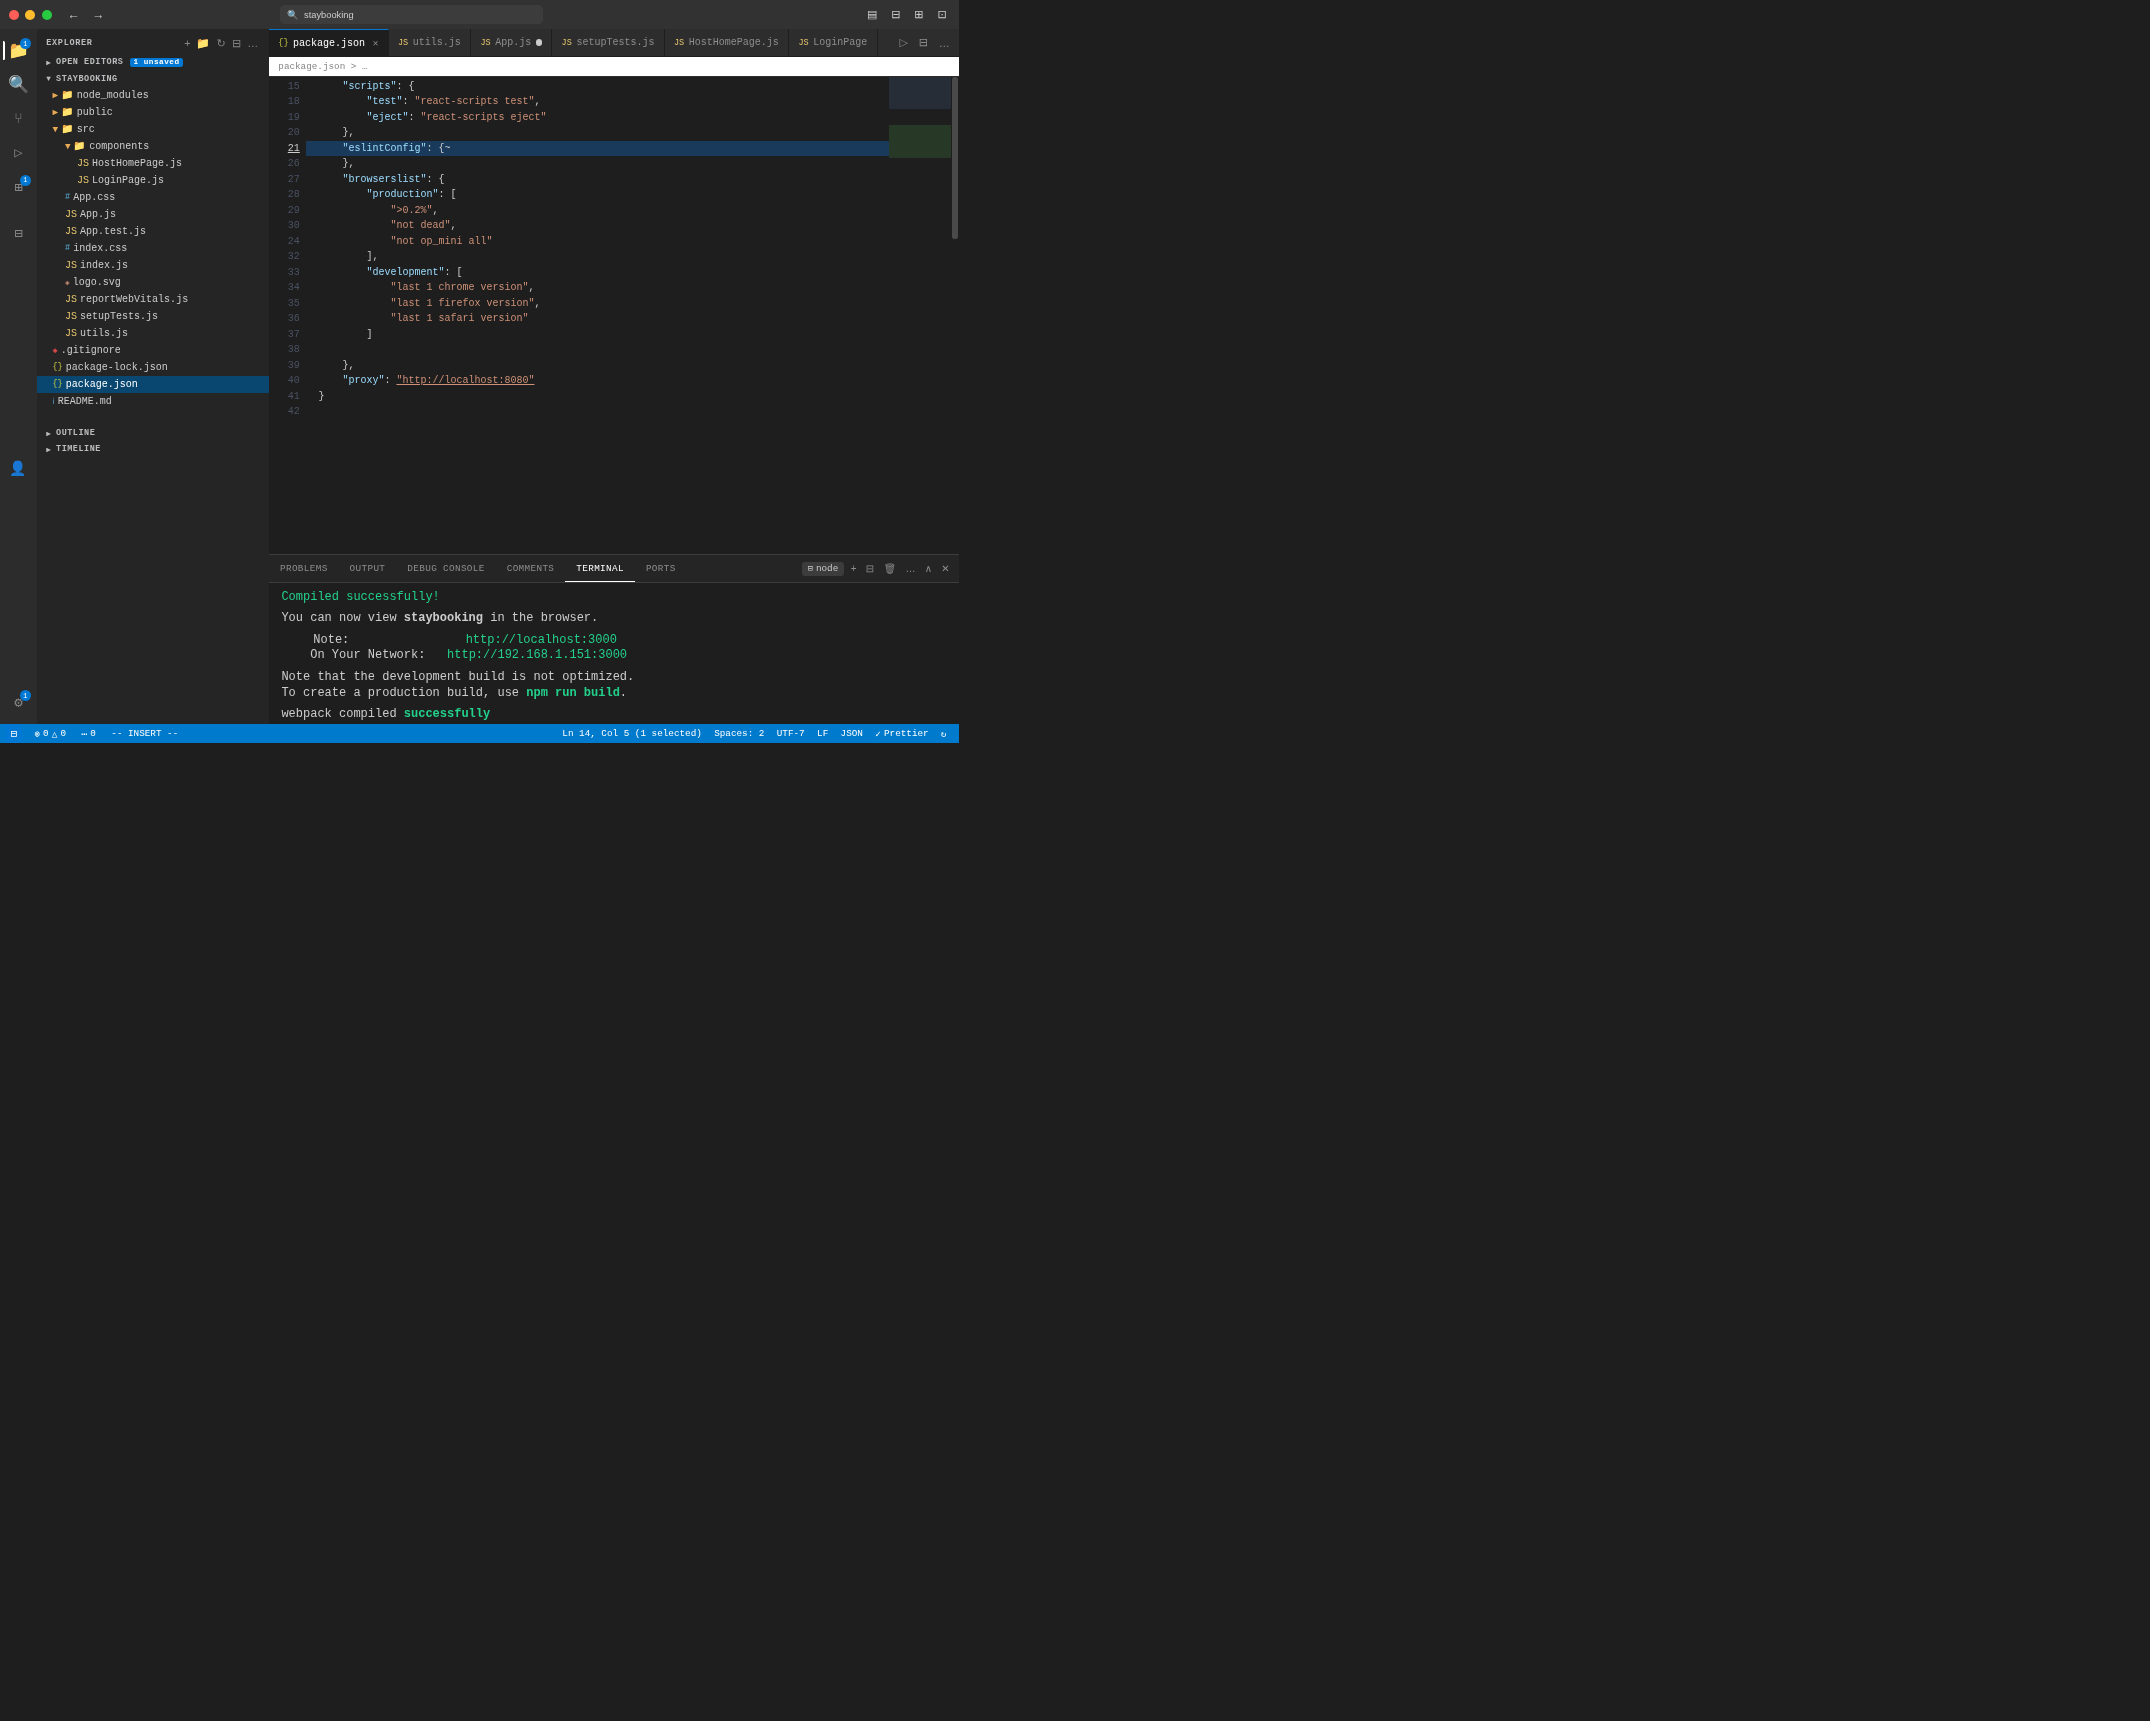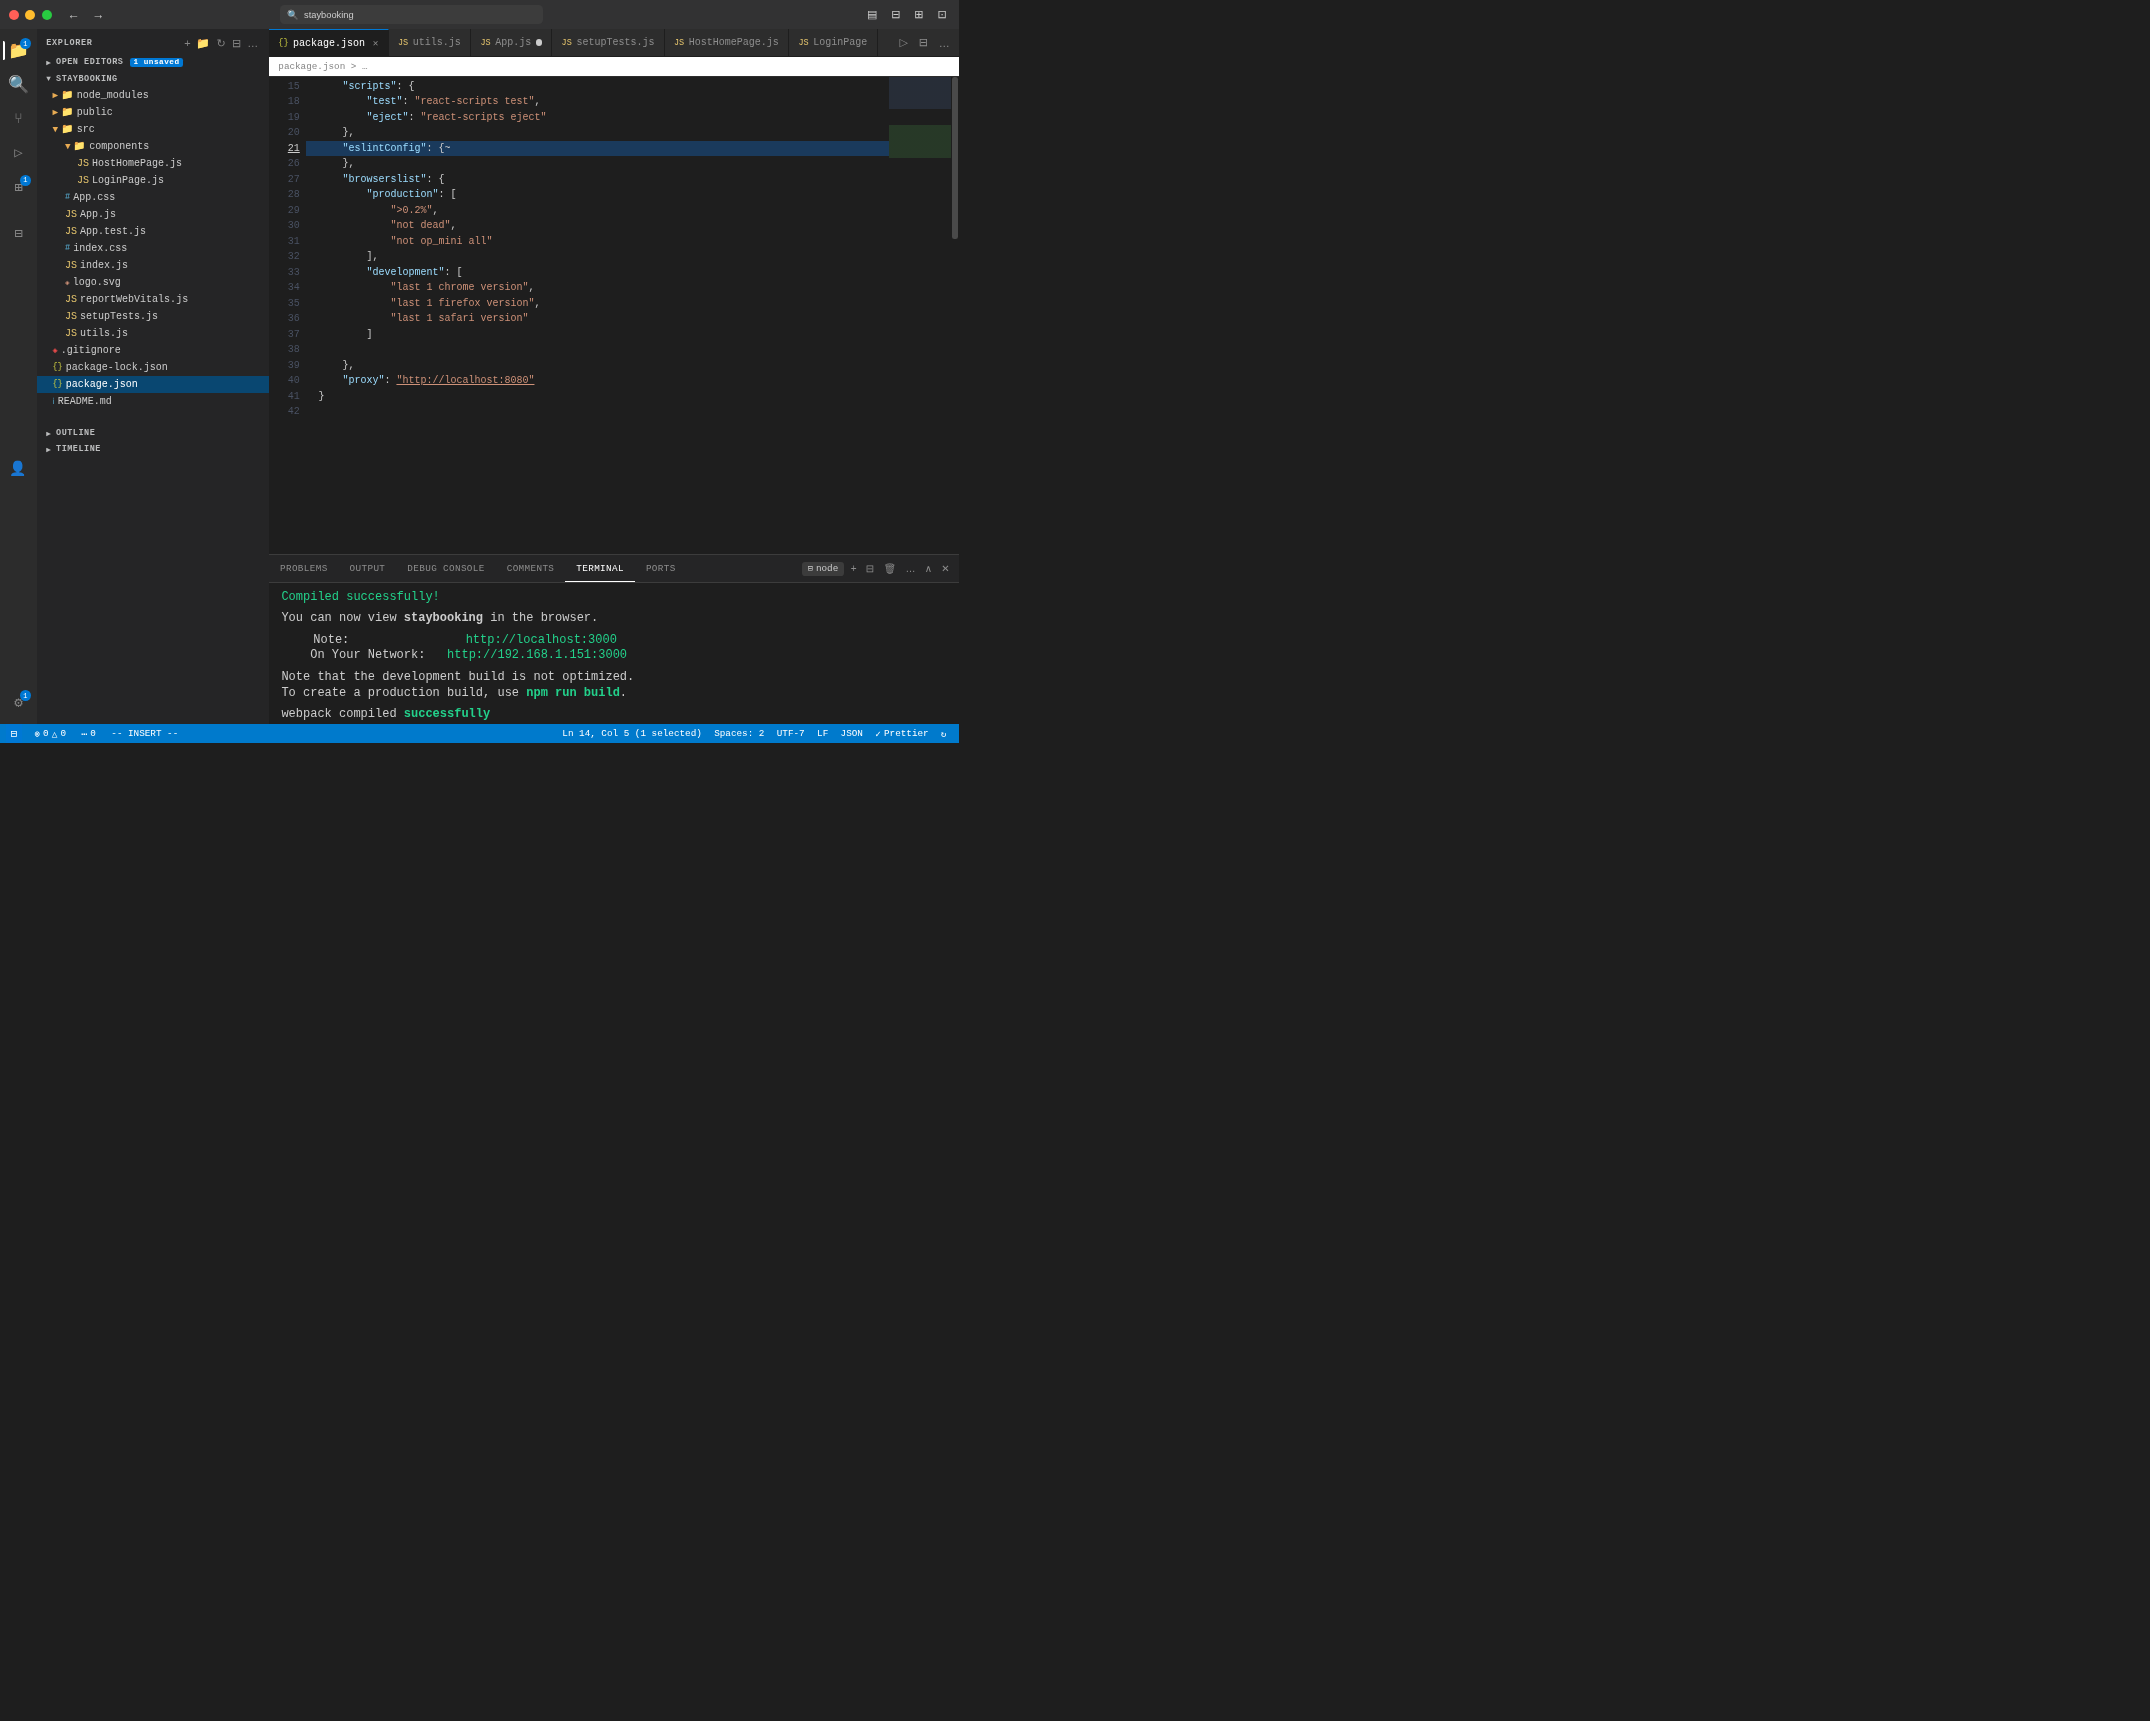--- a/index.html
+++ b/index.html
@@ -726,21 +726,21 @@
           <div>15</div>
           <div>18</div>
           <div>19</div>
           <div>20</div>
           <div style="color:#cccccc;text-decoration:underline;">21</div>
           <div>26</div>
           <div>27</div>
           <div>28</div>
           <div>29</div>
           <div>30</div>
-          <div>31</div>
+          <div>24</div>
           <div>32</div>
           <div>33</div>
           <div>34</div>
           <div>35</div>
           <div>36</div>
           <div>37</div>
           <div>38</div>
           <div>39</div>
           <div>40</div>
           <div>41</div>

